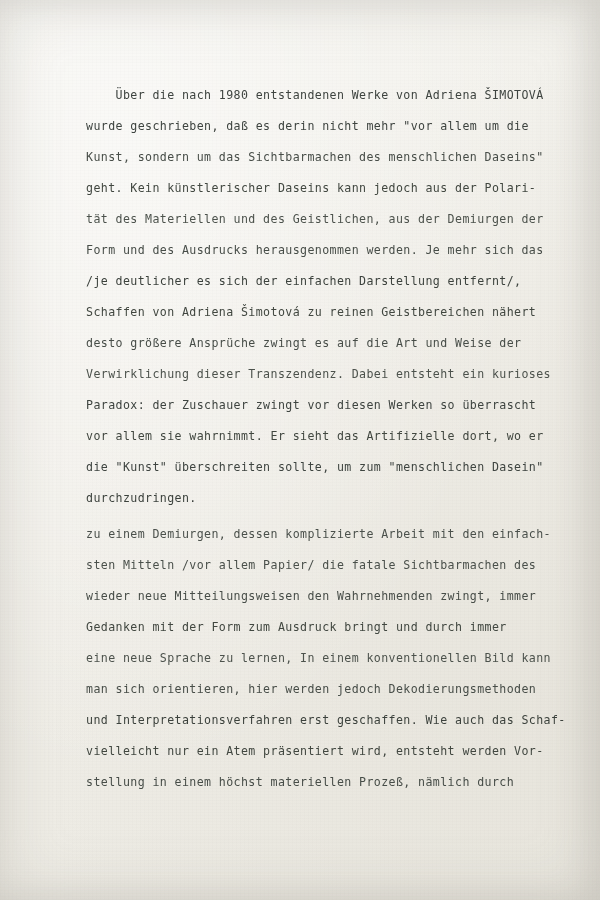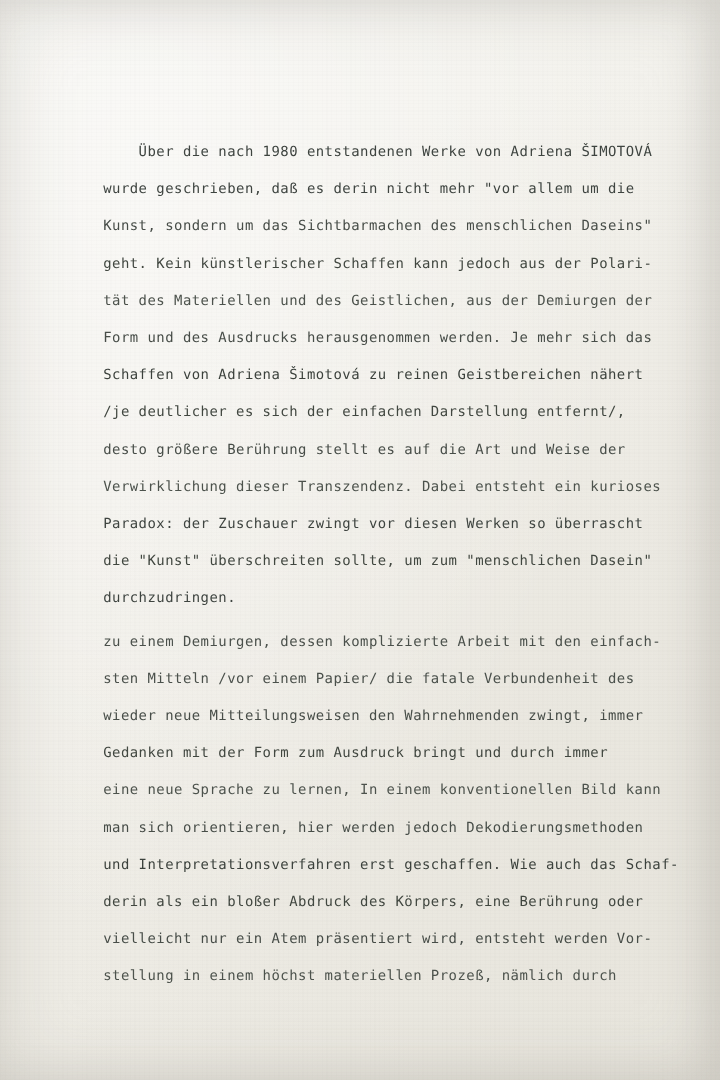--- a/index.html
+++ b/index.html
@@ -15,21 +15,21 @@
   }
   .page {
     position: relative;
     width: 600px;
     height: 900px;
     background:
       radial-gradient(ellipse at 20% 15%, rgba(255,255,255,0.55), rgba(255,255,255,0) 60%),
       radial-gradient(ellipse at 85% 80%, rgba(225,222,212,0.5), rgba(255,255,255,0) 65%),
       linear-gradient(180deg, #f4f3ee 0%, #f1efe9 45%, #edebe4 100%);
     box-sizing: border-box;
-    padding: 111px 42px 40px 52px;
+    padding: 80px 42px 40px 52px;
   }
   .grain {
     position: absolute;
     inset: 0;
     pointer-events: none;
     background-image:
       repeating-linear-gradient(0deg, rgba(0,0,0,0.012) 0px, rgba(0,0,0,0.012) 1px, rgba(255,255,255,0) 1px, rgba(255,255,255,0) 3px),
       repeating-linear-gradient(90deg, rgba(0,0,0,0.010) 0px, rgba(0,0,0,0.010) 1px, rgba(255,255,255,0) 1px, rgba(255,255,255,0) 4px);
     opacity: 0.8;
   }
@@ -76,40 +76,40 @@
 <div class="page">
   <div class="grain"></div>
   <div class="edge-shade"></div>
 
   <div class="typescript">
 
     <p class="para">
       <span class="line">    Über die nach 1980 entstandenen Werke von Adriena ŠIMOTOVÁ</span>
       <span class="line">wurde geschrieben, daß es derin nicht mehr "vor allem um die</span>
       <span class="line">Kunst, sondern um das Sichtbarmachen des menschlichen Daseins"</span>
-      <span class="line">geht. Kein künstlerischer Schaffen kann jedoch aus der Polari-</span>
+      <span class="line">geht. Kein künstlerischer Daseins kann jedoch aus der Polari-</span>
       <span class="line">tät des Materiellen und des Geistlichen, aus der Demiurgen der</span>
       <span class="line">Form und des Ausdrucks herausgenommen werden. Je mehr sich das</span>
+      <span class="line">/je deutlicher es sich der einfachen Darstellung entfernt/,</span>
       <span class="line">Schaffen von Adriena Šimotová zu reinen Geistbereichen nähert</span>
-      <span class="line">/je deutlicher es sich der einfachen Darstellung entfernt/,</span>
-      <span class="line">desto größere Berührung stellt es auf die Art und Weise der</span>
+      <span class="line">desto größere Ansprüche zwingt es auf die Art und Weise der</span>
       <span class="line">Verwirklichung dieser Transzendenz. Dabei entsteht ein kurioses</span>
       <span class="line">Paradox: der Zuschauer zwingt vor diesen Werken so überrascht</span>
+      <span class="line">vor allem sie wahrnimmt. Er sieht das Artifizielle dort, wo er</span>
       <span class="line">die "Kunst" überschreiten sollte, um zum "menschlichen Dasein"</span>
       <span class="line">durchzudringen.</span>
     </p>
 
     <p class="para faded">
       <span class="line">zu einem Demiurgen, dessen komplizierte Arbeit mit den einfach-</span>
-      <span class="line">sten Mitteln /vor einem Papier/ die fatale Verbundenheit des</span>
+      <span class="line">sten Mitteln /vor allem Papier/ die fatale Sichtbarmachen des</span>
       <span class="line">wieder neue Mitteilungsweisen den Wahrnehmenden zwingt, immer</span>
       <span class="line">Gedanken mit der Form zum Ausdruck bringt und durch immer</span>
       <span class="line">eine neue Sprache zu lernen, In einem konventionellen Bild kann</span>
       <span class="line">man sich orientieren, hier werden jedoch Dekodierungsmethoden</span>
       <span class="line">und Interpretationsverfahren erst geschaffen. Wie auch das Schaf-</span>
-      <span class="line">derin als ein bloßer Abdruck des Körpers, eine Berührung oder</span>
       <span class="line">vielleicht nur ein Atem präsentiert wird, entsteht werden Vor-</span>
       <span class="line">stellung in einem höchst materiellen Prozeß, nämlich durch</span>
 
     </p>
 
   </div>
 </div>
 
 </body></html>

